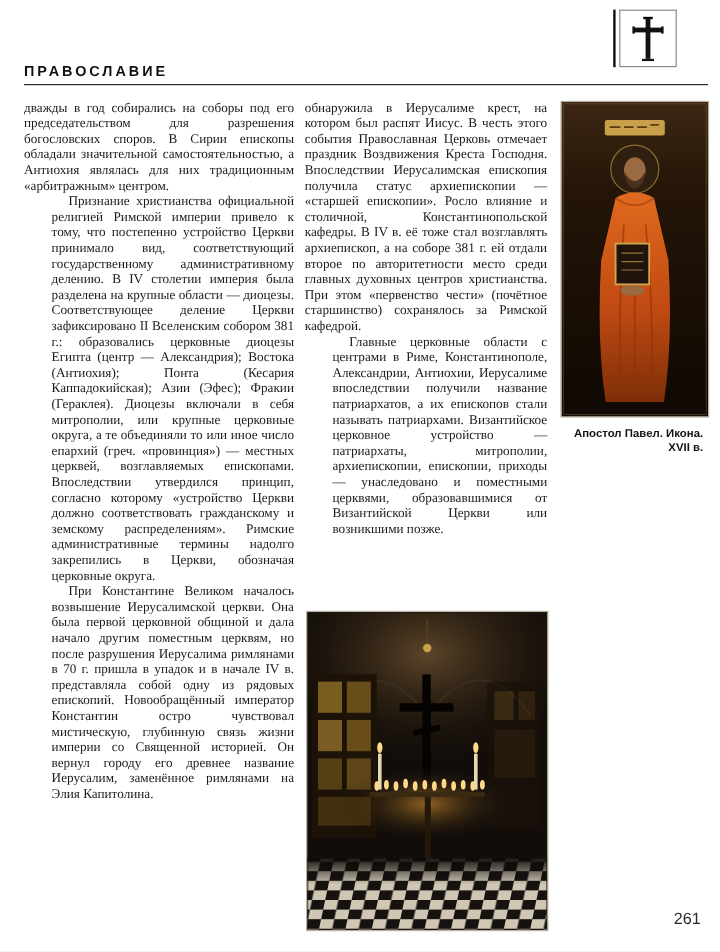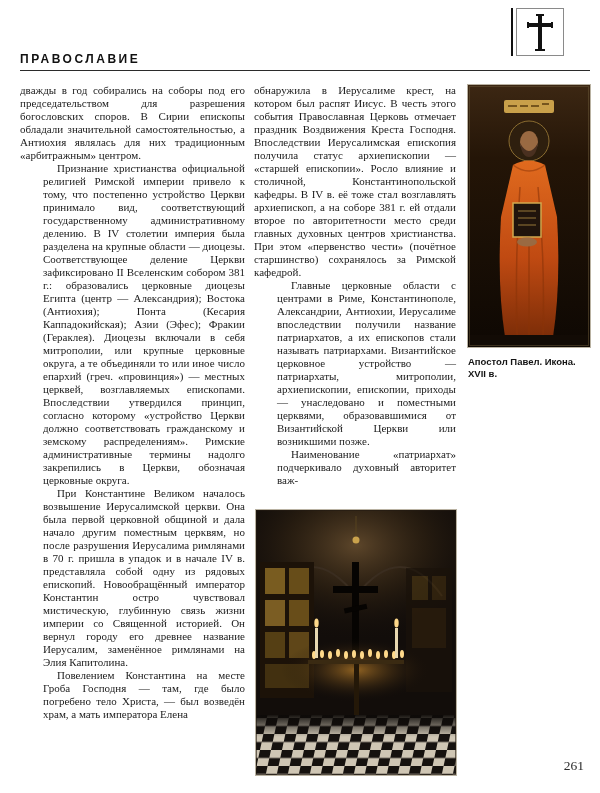--- a/index.html
+++ b/index.html
@@ -30,27 +30,27 @@
   }
   .col p{margin:0;}
   .col p.indent{text-indent:14px;margin-left:23px;}
   .col-left{left:20px;top:84px;width:225px;}
   .col-middle{left:254px;top:84px;width:202px;}
   .figure{position:absolute;display:block;margin:0;padding:0;}
   .fig-icon{left:468px;top:85px;width:122px;height:262px;box-shadow:0 0 0 1px #b9b2a2;}
   .fig-photo{left:256px;top:510px;width:200px;height:265px;box-shadow:0 0 0 1px #b9b2a2;}
   .caption{
     position:absolute;font-family:"Liberation Sans", sans-serif;
-    font-weight:bold;font-size:9.5px;line-height:12px;color:#141414;text-align:left;
+    font-weight:bold;font-size:9.5px;line-height:12px;color:#141414;text-align:right;
   }
   .caption-icon{left:468px;top:356px;width:118px;}
   .caption-photo{left:468px;top:508px;width:118px;}
   .page-number{
     position:absolute;right:16px;top:758px;
-    font-family:Liberation Serif, serif;font-size:13.5px;color:#2a2a2a;
+    font-family:Liberation Sans, sans-serif;font-size:13.5px;color:#2a2a2a;
   }
 </style>
 </head>
 <body>
 
 <div class="page">
 
   <div class="header">ПРАВОСЛАВИЕ</div>
   <div class="header-rule"></div>
 
@@ -63,27 +63,25 @@
       <rect x="4" y="9" width="2" height="6" fill="#111"></rect>
       <rect x="28" y="9" width="2" height="6" fill="#111"></rect>
       <rect x="12" y="36" width="10" height="2" fill="#111"></rect>
     </svg>
   </div>
 
   <div class="col col-left">
     <p class="noindent">дважды в год собирались на соборы под его председательством для разрешения богословских споров. В Сирии епископы обладали значительной самостоятельностью, а Антиохия являлась для них традиционным «арбитражным» центром.</p>
     <p class="indent">Признание христианства официальной религией Римской империи привело к тому, что постепенно устройство Церкви принимало вид, соответствующий государственному административному делению. В IV столетии империя была разделена на крупные области — диоцезы. Соответствующее деление Церкви зафиксировано II Вселенским собором 381 г.: образовались церковные диоцезы Египта (центр — Александрия); Востока (Антиохия); Понта (Кесария Каппадокийская); Азии (Эфес); Фракии (Гераклея). Диоцезы включали в себя митрополии, или крупные церковные округа, а те объединяли то или иное число епархий (греч. «провинция») — местных церквей, возглавляемых епископами. Впоследствии утвердился принцип, согласно которому «устройство Церкви должно соответствовать гражданскому и земскому распределениям». Римские административные термины надолго закрепились в Церкви, обозначая церковные округа.</p>
     <p class="indent">При Константине Великом началось возвышение Иерусалимской церкви. Она была первой церковной общиной и дала начало другим поместным церквям, но после разрушения Иерусалима римлянами в 70 г. пришла в упадок и в начале IV в. представляла собой одну из рядовых епископий. Новообращённый император Константин остро чувствовал мистическую, глубинную связь жизни империи со Священной историей. Он вернул городу его древнее название Иерусалим, заменённое римлянами на Элия Капитолина.</p>
-    <p class="indent">Повелением Константина на месте Гроба Господня — там, где было погребено тело Христа, — был возведён храм, а мать императора Елена</p>
   </div>
 
   <div class="col col-middle">
     <p class="noindent">обнаружила в Иерусалиме крест, на котором был распят Иисус. В честь этого события Православная Церковь отмечает праздник Воздвижения Креста Господня. Впоследствии Иерусалимская епископия получила статус архиепископии — «старшей епископии». Росло влияние и столичной, Константинопольской кафедры. В IV в. её тоже стал возглавлять архиепископ, а на соборе 381 г. ей отдали второе по авторитетности место среди главных духовных центров христианства. При этом «первенство чести» (почётное старшинство) сохранялось за Римской кафедрой.</p>
     <p class="indent">Главные церковные области с центрами в Риме, Константинополе, Александрии, Антиохии, Иерусалиме впоследствии получили название патриархатов, а их епископов стали называть патриархами. Византийское церковное устройство — патриархаты, митрополии, архиепископии, епископии, приходы — унаследовано и поместными церквями, образовавшимися от Византийской Церкви или возникшими позже.</p>
-    <p class="indent">Наименование «патриархат» подчеркивало духовный авторитет важ-</p>
   </div>
 
   <figure class="figure fig-icon">
     <svg width="122" height="262" viewBox="0 0 122 262">
       <defs>
         <linearGradient id="icbg" x1="0" y1="0" x2="0" y2="1">
           <stop offset="0" stop-color="#3c2713"></stop>
           <stop offset="0.28" stop-color="#241507"></stop>
           <stop offset="1" stop-color="#0e0803"></stop>
         </linearGradient>

